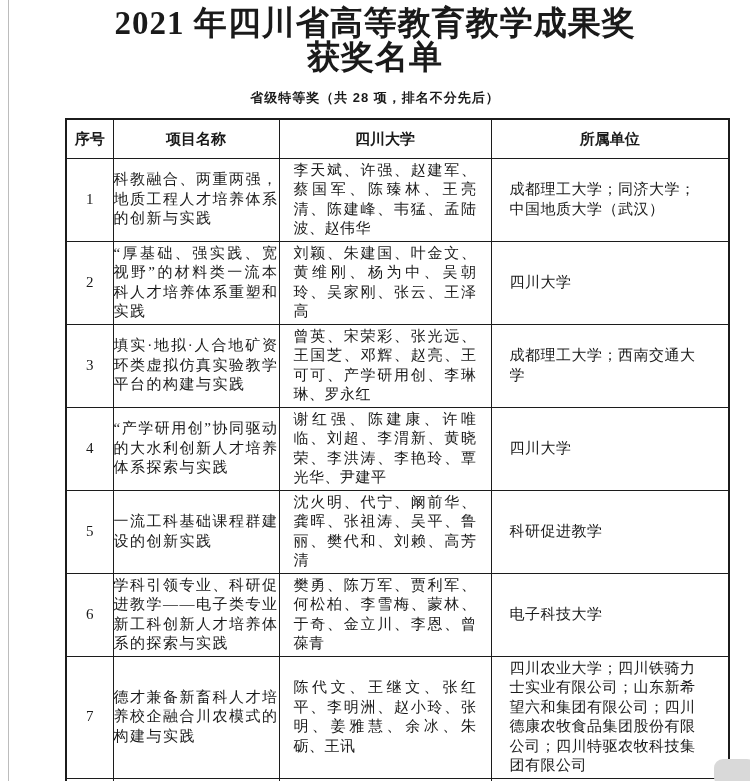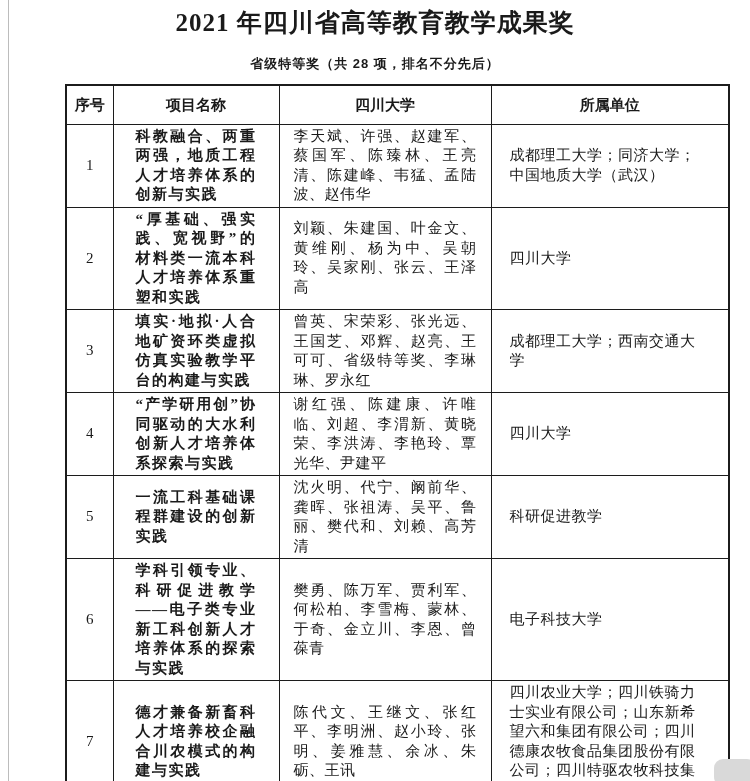--- a/index.html
+++ b/index.html
@@ -1,46 +1,47 @@
 <!DOCTYPE html>
 <html><head>
 <meta charset="utf-8">
 <style>
   html,body{margin:0;padding:0;background:#ffffff;}
   body{width:750px;height:781px;overflow:hidden;position:relative;
        font-family:"Liberation Serif","DejaVu Serif",serif;color:#1a1a1a;}
   .scan-edge{position:absolute;left:8px;top:0;width:1px;height:781px;background:#bcbcbc;}
   .titles{padding-top:6px;text-align:center;}
-  .title-line{font-size:25px;font-weight:bold;line-height:34px;letter-spacing:1px;}
+  .title-line{font-size:33px;font-weight:bold;line-height:34px;letter-spacing:1px;}
   .subtitle{margin-top:15px;text-align:center;font-size:13px;font-weight:bold;
             font-family:"Liberation Sans","DejaVu Sans",sans-serif;letter-spacing:1px;}
   table.awards{border-collapse:collapse;table-layout:fixed;margin:11px 0 0 65px;width:663px;}
   table.awards th,table.awards td{border:1px solid #1c1c1c;vertical-align:middle;
             font-size:15px;line-height:19.5px;overflow:hidden;}
   table.awards{border:2px solid #1c1c1c;}
   th{font-family:"Liberation Sans","DejaVu Sans",sans-serif;font-weight:bold;
      text-align:center;font-size:15px;}
   td.c-no{text-align:center;font-size:15px;}
-  td.c-proj{text-align:justify;padding:2px 22px;letter-spacing:1.5px;font-weight:bold;}
+  td.c-proj{text-align:justify;padding:2px 0;letter-spacing:1.5px;}
   td.c-mem{text-align:justify;padding:2px 14px;letter-spacing:0.5px;}
   td.c-unit{text-align:left;padding:2px 18px;letter-spacing:0.5px;}
   tr.hdr{height:39px;} tr.r1{height:71px;} tr.r2{height:72px;} tr.r3{height:83px;}
   tr.r4{height:62px;} tr.r5{height:55px;} tr.r6{height:80px;} tr.r7{height:118px;}
   tr.r8{height:80px;}
   col.c1{width:47px;} col.c2{width:166px;} col.c3{width:212px;} col.c4{width:238px;}
   .corner-widget{position:absolute;right:-6px;bottom:-5px;width:42px;height:27px;
                  background:#d9d9d9;border-radius:9px;}
 </style>
 </head>
 <body>
 
 <div class="scan-edge"></div>
 
 <div class="titles">
   <div class="title-line">2021 年四川省高等教育教学成果奖</div>
+  <div class="title-line">获奖名单</div>
 </div>
 
 <div class="subtitle">省级特等奖（共 28 项，排名不分先后）</div>
 
 <table class="awards">
   <colgroup>
       <col class="c1">
       <col class="c2">
       <col class="c3">
       <col class="c4">
@@ -62,21 +63,21 @@
     </tr>
     <tr class="r2">
       <td class="c-no">2</td>
       <td class="c-proj">“厚基础、强实践、宽视野”的材料类一流本科人才培养体系重塑和实践</td>
       <td class="c-mem">刘颖、朱建国、叶金文、黄维刚、杨为中、吴朝玲、吴家刚、张云、王泽高</td>
       <td class="c-unit">四川大学</td>
     </tr>
     <tr class="r3">
       <td class="c-no">3</td>
       <td class="c-proj">填实·地拟·人合地矿资环类虚拟仿真实验教学平台的构建与实践</td>
-      <td class="c-mem">曾英、宋荣彩、张光远、王国芝、邓辉、赵亮、王可可、省级特等奖、李琳琳、罗永红</td>
+      <td class="c-mem">曾英、宋荣彩、张光远、王国芝、邓辉、赵亮、王可可、产学研用创、李琳琳、罗永红</td>
       <td class="c-unit">成都理工大学；西南交通大学</td>
     </tr>
     <tr class="r4">
       <td class="c-no">4</td>
       <td class="c-proj">“产学研用创”协同驱动的大水利创新人才培养体系探索与实践</td>
       <td class="c-mem">谢红强、陈建康、许唯临、刘超、李渭新、黄晓荣、李洪涛、李艳玲、覃光华、尹建平</td>
       <td class="c-unit">四川大学</td>
     </tr>
     <tr class="r5">
       <td class="c-no">5</td>

